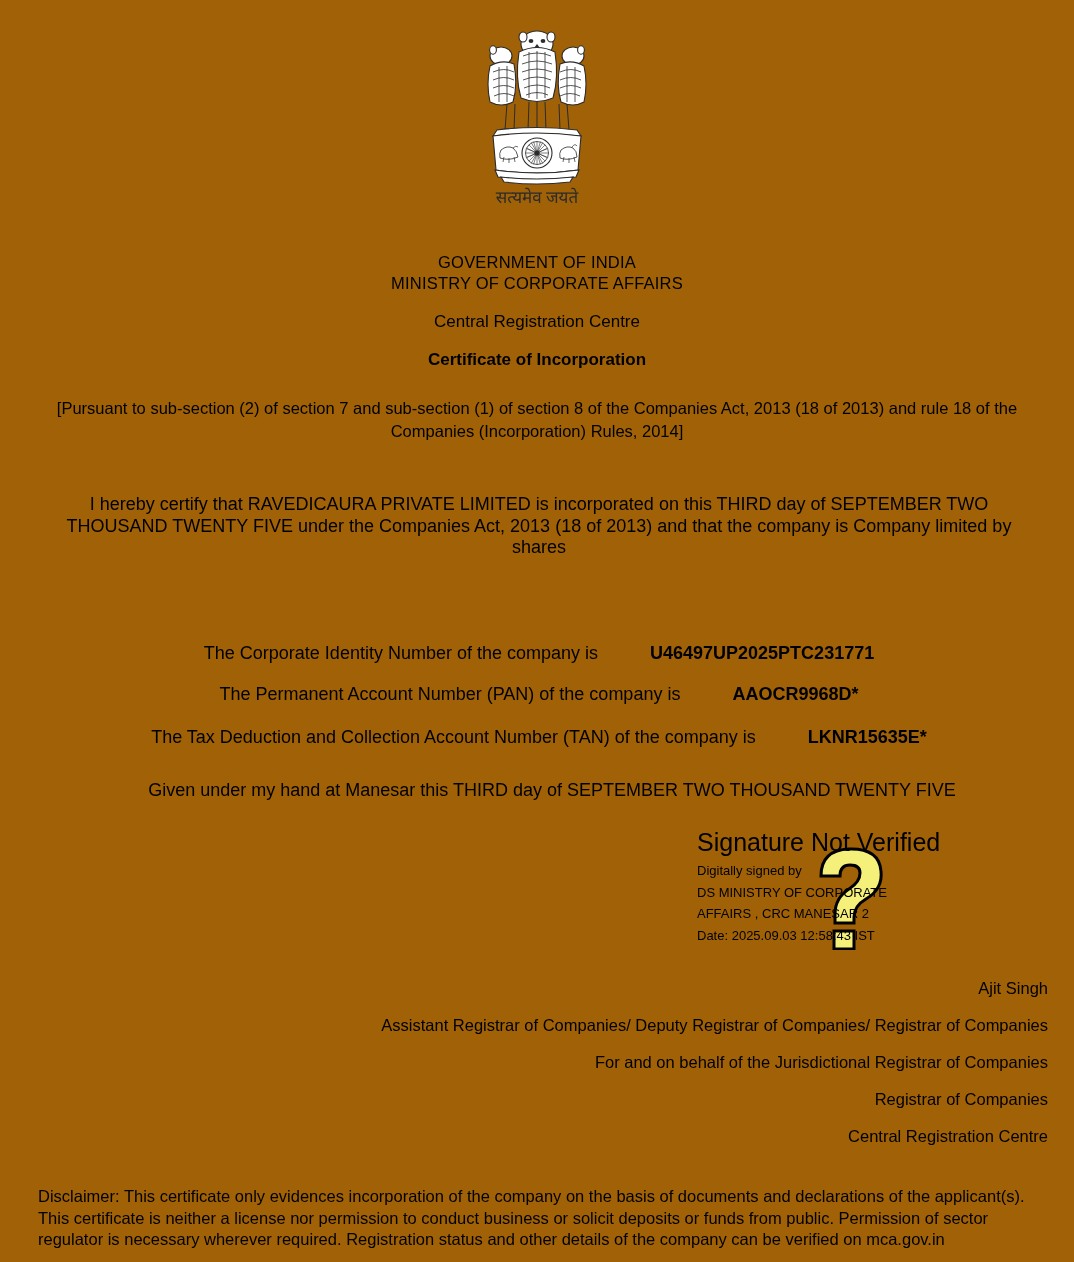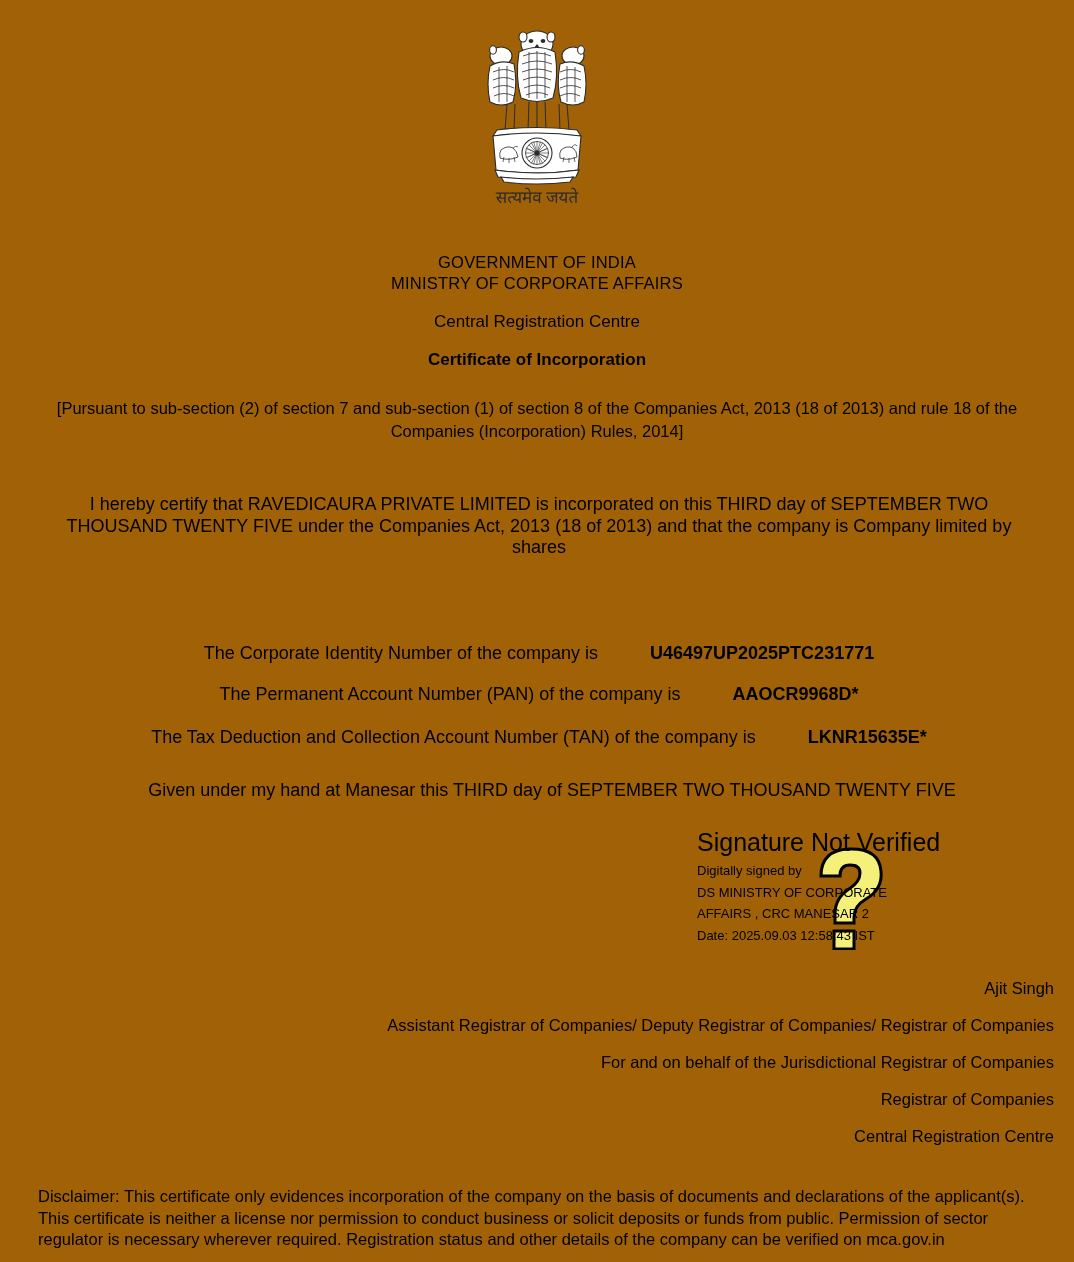--- a/index.html
+++ b/index.html
@@ -110,21 +110,21 @@
   .sig-line {
     font-size: 13px;
     line-height: 21.5px;
     white-space: nowrap;
   }
   .sig-line.first { margin-top: 3px; }
 
   
   .signatory {
     position: absolute;
-    left: 52px;
+    left: 46px;
     top: 978px;
     width: 1002px;
     text-align: right;
     font-size: 16.5px;
   }
   .signatory div { line-height: 21px; margin-bottom: 16px; }
   .signatory div:last-child { margin-bottom: 0; }
 
   
   .disclaimer {

